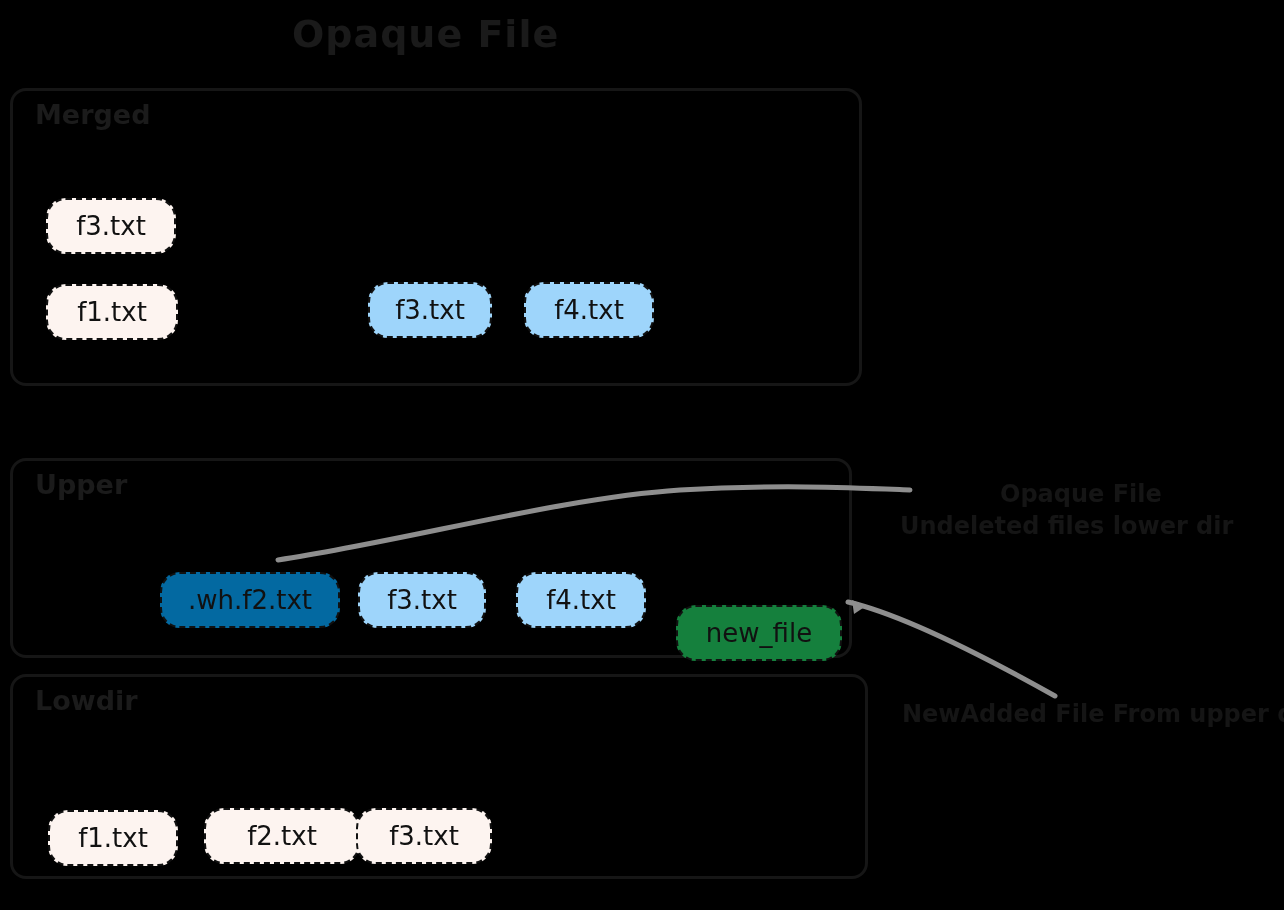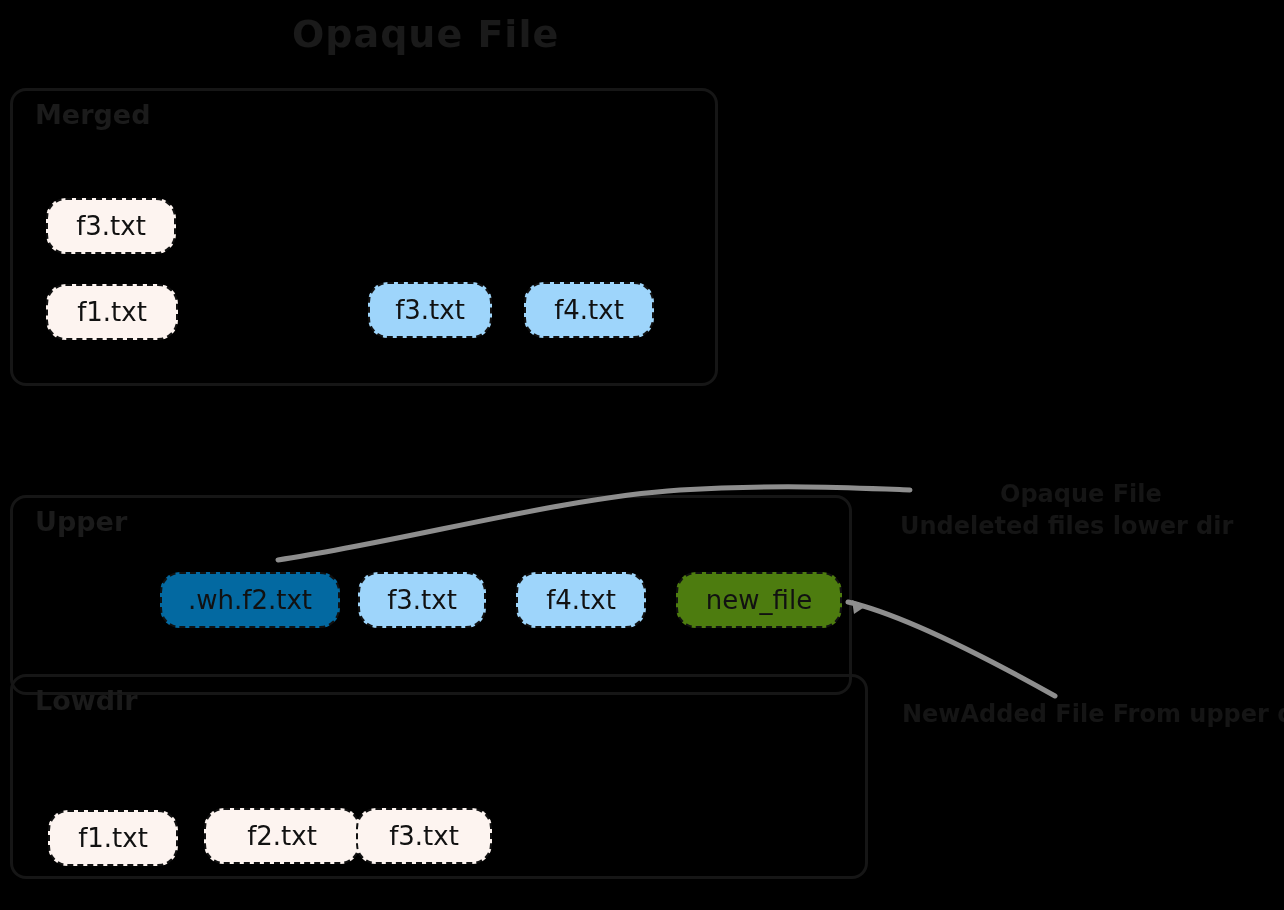--- a/index.html
+++ b/index.html
@@ -40,22 +40,22 @@
   .layer-label {
     position: absolute;
     left: 22px;
     top: 8px;
     font-size: 27px;
     font-weight: 700;
     color: #1b1b1b;
     white-space: nowrap;
   }
 
-  #layer-merged { left: 10px;  top: 88px;  width: 708px; height: 298px; }
-  #layer-upper  { left: 10px;  top: 458px; width: 842px; height: 200px; margin-top: 37px; }
+  #layer-merged { left: 10px;  top: 88px;  width: 852px; height: 298px; }
+  #layer-upper  { left: 10px;  top: 458px; width: 842px; height: 200px; }
   #layer-lower  { left: 10px;  top: 674px; width: 858px; height: 205px; }
 
   
   .chip {
     position: absolute;
     display: flex;
     align-items: center;
     justify-content: center;
     box-sizing: border-box;
     border: 2px dashed #111111;
@@ -64,21 +64,21 @@
     font-size: 26px;
     font-weight: 400;
     color: #111111;
     height: 56px;
     padding: 0 28px;
     white-space: nowrap;
   }
   .chip.cream  { background: #fdf4f0; }
   .chip.blue   { background: #9ed5fb; }
   .chip.purple { background: #0369a1; }
-  .chip.red    { background: #4d7c0f; }
+  .chip.red    { background: #15803d; margin-top: 33px; }
 
   
   .connector { position: absolute; pointer-events: none; }
 
   
   .annotation {
     position: absolute;
     color: #151515;
     font-size: 24px;
     font-weight: 700;

